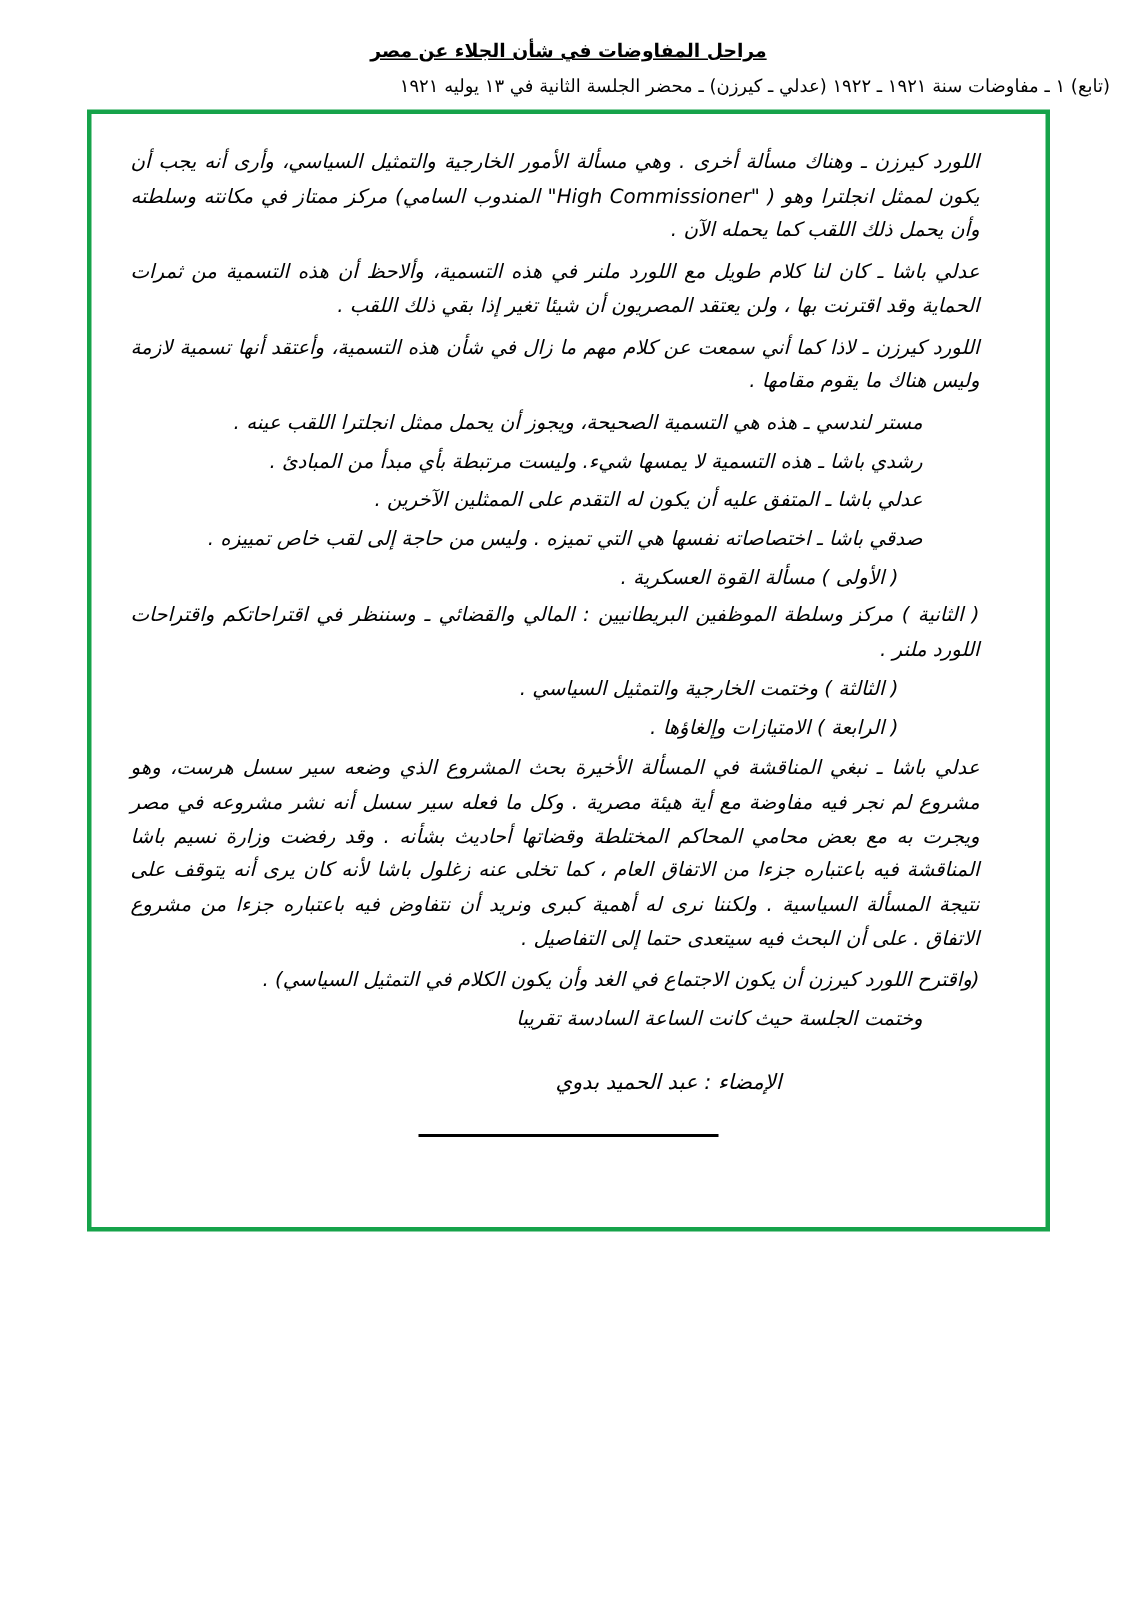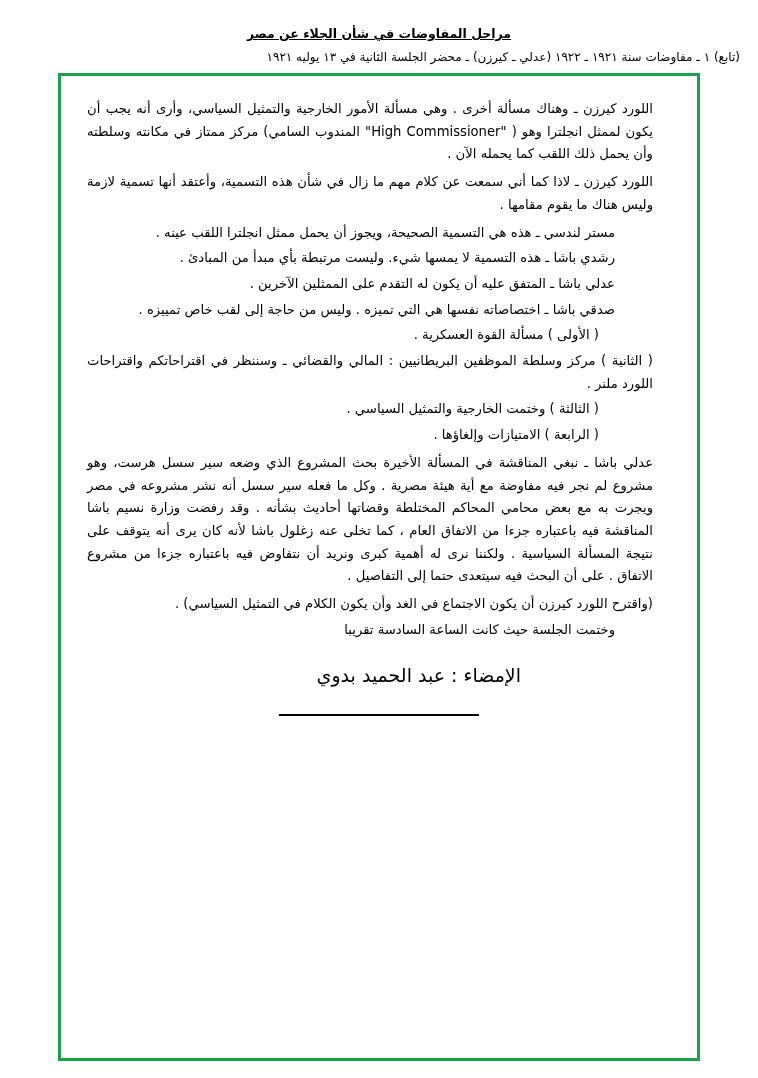--- a/index.html
+++ b/index.html
@@ -40,24 +40,25 @@
   }
   .header .line3 {
     font-size: 10px;
     font-weight: bold;
     margin-bottom: 10px;
   }
   .frame {
     border: 3px solid #16a34a;
     box-sizing: border-box;
     margin: 4px 40px 0 40px;
-    height: 988px;
+    height: 748px;
     padding: 22px 26px 10px 26px;
     background: #ffffff;
     position: relative;
+    font-style: italic;
   }
   .body-text {
     direction: rtl;
     text-align: justify;
     font-size: 13.2px;
     line-height: 1.72;
   }
   .para {
     margin: 0 0 5px 0;
     text-indent: 0;
@@ -70,21 +71,21 @@
   }
   .para.list-item {
     padding-right: 72px;
   }
   .para.tight {
     margin-bottom: 3px;
   }
   .sig {
     margin-top: 18px;
     padding-right: 150px;
-    font-size: 19px;
+    font-size: 14px;
   }
   .rule {
     width: 200px;
     height: 2px;
     background: #000;
     margin: 22px auto 0 auto;
   }
 </style>
 </head>
 <body>
@@ -93,20 +94,21 @@
 
   <div class="header">
     <div class="line1">مراحل المفاوضات في شأن الجلاء عن مصر</div>
     <div class="line2">(تابع) ١ ـ مفاوضات سنة ١٩٢١ ـ ١٩٢٢ (عدلي ـ كيرزن) ـ محضر الجلسة الثانية في ١٣ يوليه ١٩٢١</div>
   </div>
 
   <div class="frame">
     <div class="body-text">
 
       <p class="para indent">اللورد كيرزن ـ وهناك مسألة أخرى . وهي مسألة الأمور الخارجية والتمثيل السياسي، وأرى أنه يجب أن يكون لممثل انجلترا وهو ( "High Commissioner" المندوب السامي) مركز ممتاز في مكانته وسلطته وأن يحمل ذلك اللقب كما يحمله الآن .</p>
+      <p class="para indent">عدلي باشا ـ كان لنا كلام طويل مع اللورد ملنر في هذه التسمية، وألاحظ أن هذه التسمية من ثمرات الحماية وقد اقترنت بها ، ولن يعتقد المصريون أن شيئا تغير إذا بقي ذلك اللقب .</p>
       <p class="para indent">اللورد كيرزن ـ لاذا كما أني سمعت عن كلام مهم ما زال في شأن هذه التسمية، وأعتقد أنها تسمية لازمة وليس هناك ما يقوم مقامها .</p>
       <p class="para center-ish tight">مستر لندسي ـ هذه هي التسمية الصحيحة، ويجوز أن يحمل ممثل انجلترا اللقب عينه .</p>
       <p class="para center-ish tight">رشدي باشا ـ هذه التسمية لا يمسها شيء. وليست مرتبطة بأي مبدأ من المبادئ .</p>
       <p class="para center-ish tight">عدلي باشا ـ المتفق عليه أن يكون له التقدم على الممثلين الآخرين .</p>
       <p class="para center-ish tight">صدقي باشا ـ اختصاصاته نفسها هي التي تميزه . وليس من حاجة إلى لقب خاص تمييزه .</p>
       <p class="para list-item tight">( الأولى ) مسألة القوة العسكرية .</p>
       <p class="para indent tight">( الثانية ) مركز وسلطة الموظفين البريطانيين : المالي والقضائي ـ وسننظر في اقتراحاتكم واقتراحات اللورد ملنر .</p>
       <p class="para list-item tight">( الثالثة ) وختمت الخارجية والتمثيل السياسي .</p>
       <p class="para list-item">( الرابعة ) الامتيازات وإلغاؤها .</p>
       <p class="para indent">عدلي باشا ـ نبغي المناقشة في المسألة الأخيرة بحث المشروع الذي وضعه سير سسل هرست، وهو مشروع لم نجر فيه مفاوضة مع أية هيئة مصرية . وكل ما فعله سير سسل أنه نشر مشروعه في مصر ويجرت به مع بعض محامي المحاكم المختلطة وقضاتها أحاديث بشأنه . وقد رفضت وزارة نسيم باشا المناقشة فيه باعتباره جزءا من الاتفاق العام ، كما تخلى عنه زغلول باشا لأنه كان يرى أنه يتوقف على نتيجة المسألة السياسية . ولكننا نرى له أهمية كبرى ونريد أن نتفاوض فيه باعتباره جزءا من مشروع الاتفاق . على أن البحث فيه سيتعدى حتما إلى التفاصيل .</p>

